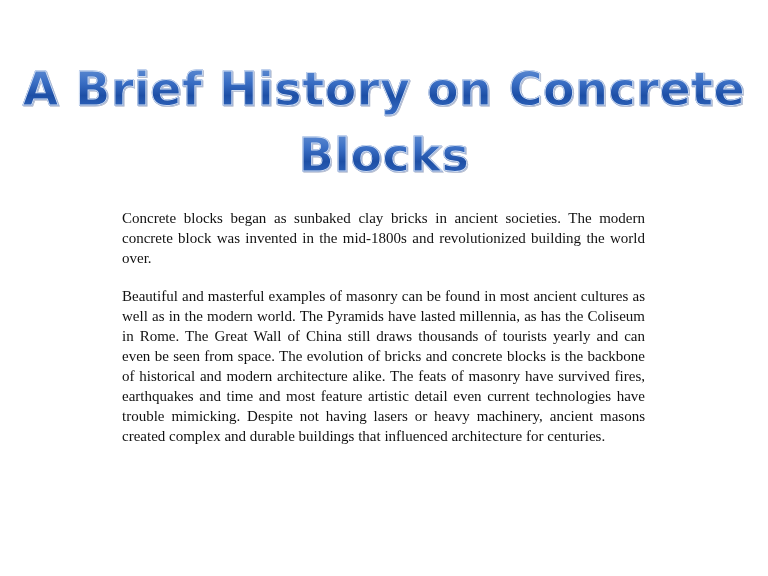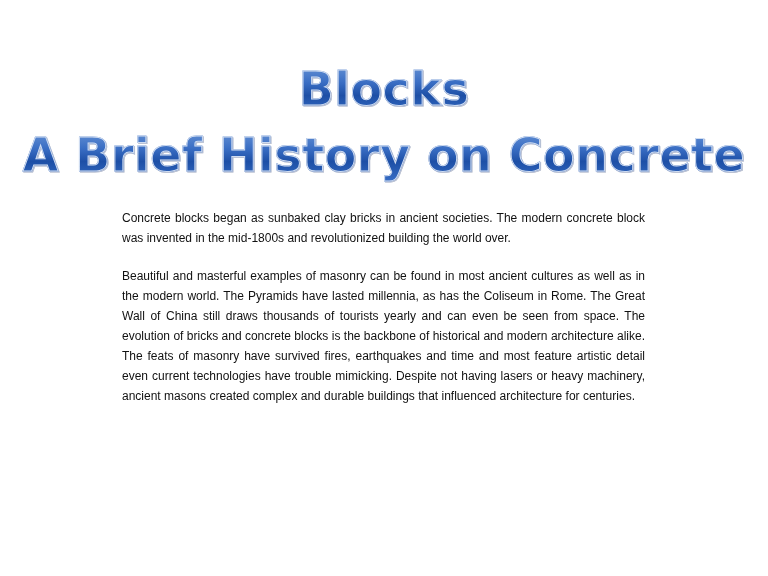--- a/index.html
+++ b/index.html
@@ -34,35 +34,35 @@
       background-clip: text;
       color: transparent;
       -webkit-text-stroke: 1px #cfdcf1;
       filter: drop-shadow(1px 1px 0.5px rgba(60, 80, 130, 0.35));
     }
     .body {
       position: absolute;
       left: 122px;
       top: 208px;
       width: 523px;
-      font-family: Liberation Sans, sans-serif;
-      font-size: 12px;
+      font-family: Liberation Serif, serif;
+      font-size: 15px;
       line-height: 20px;
       color: #111111;
       text-align: justify;
     }
     .body p {
       margin: 0 0 18px 0;
     }
   </style>
 </head>
 <body>
 
 <div class="slide">
   <h1 class="title">
+    <span>A Brief History on Concrete</span>
     <span>Blocks</span>
-    <span>A Brief History on Concrete</span>
   </h1>
   <div class="body">
     <p>Concrete blocks began as sunbaked clay bricks in ancient societies. The modern concrete block was invented in the mid-1800s and revolutionized building the world over.</p>
     <p>Beautiful and masterful examples of masonry can be found in most ancient cultures as well as in the modern world. The Pyramids have lasted millennia, as has the Coliseum in Rome. The Great Wall of China still draws thousands of tourists yearly and can even be seen from space. The evolution of bricks and concrete blocks is the backbone of historical and modern architecture alike. The feats of masonry have survived fires, earthquakes and time and most feature artistic detail even current technologies have trouble mimicking. Despite not having lasers or heavy machinery, ancient masons created complex and durable buildings that influenced architecture for centuries.</p>
   </div>
 </div>
 
 </body></html>

